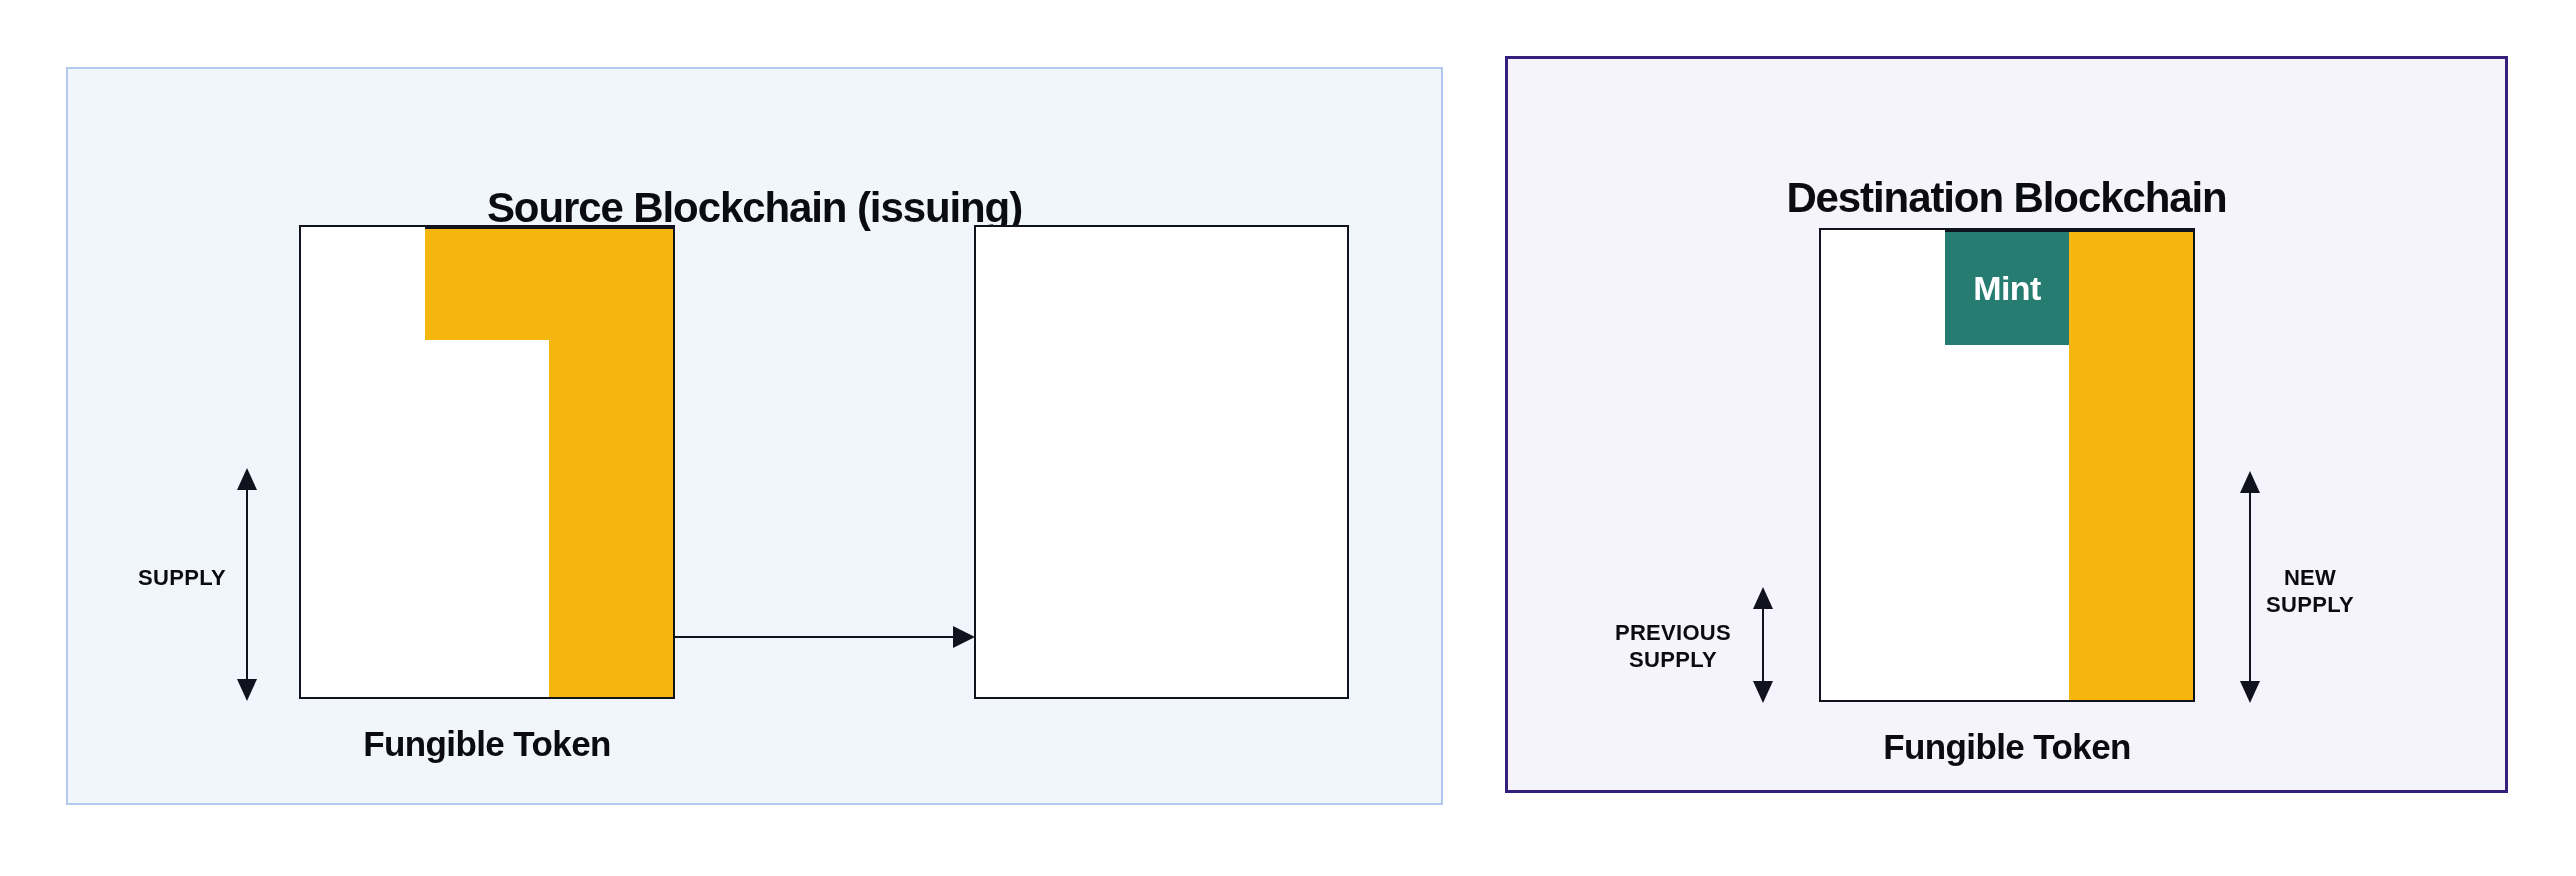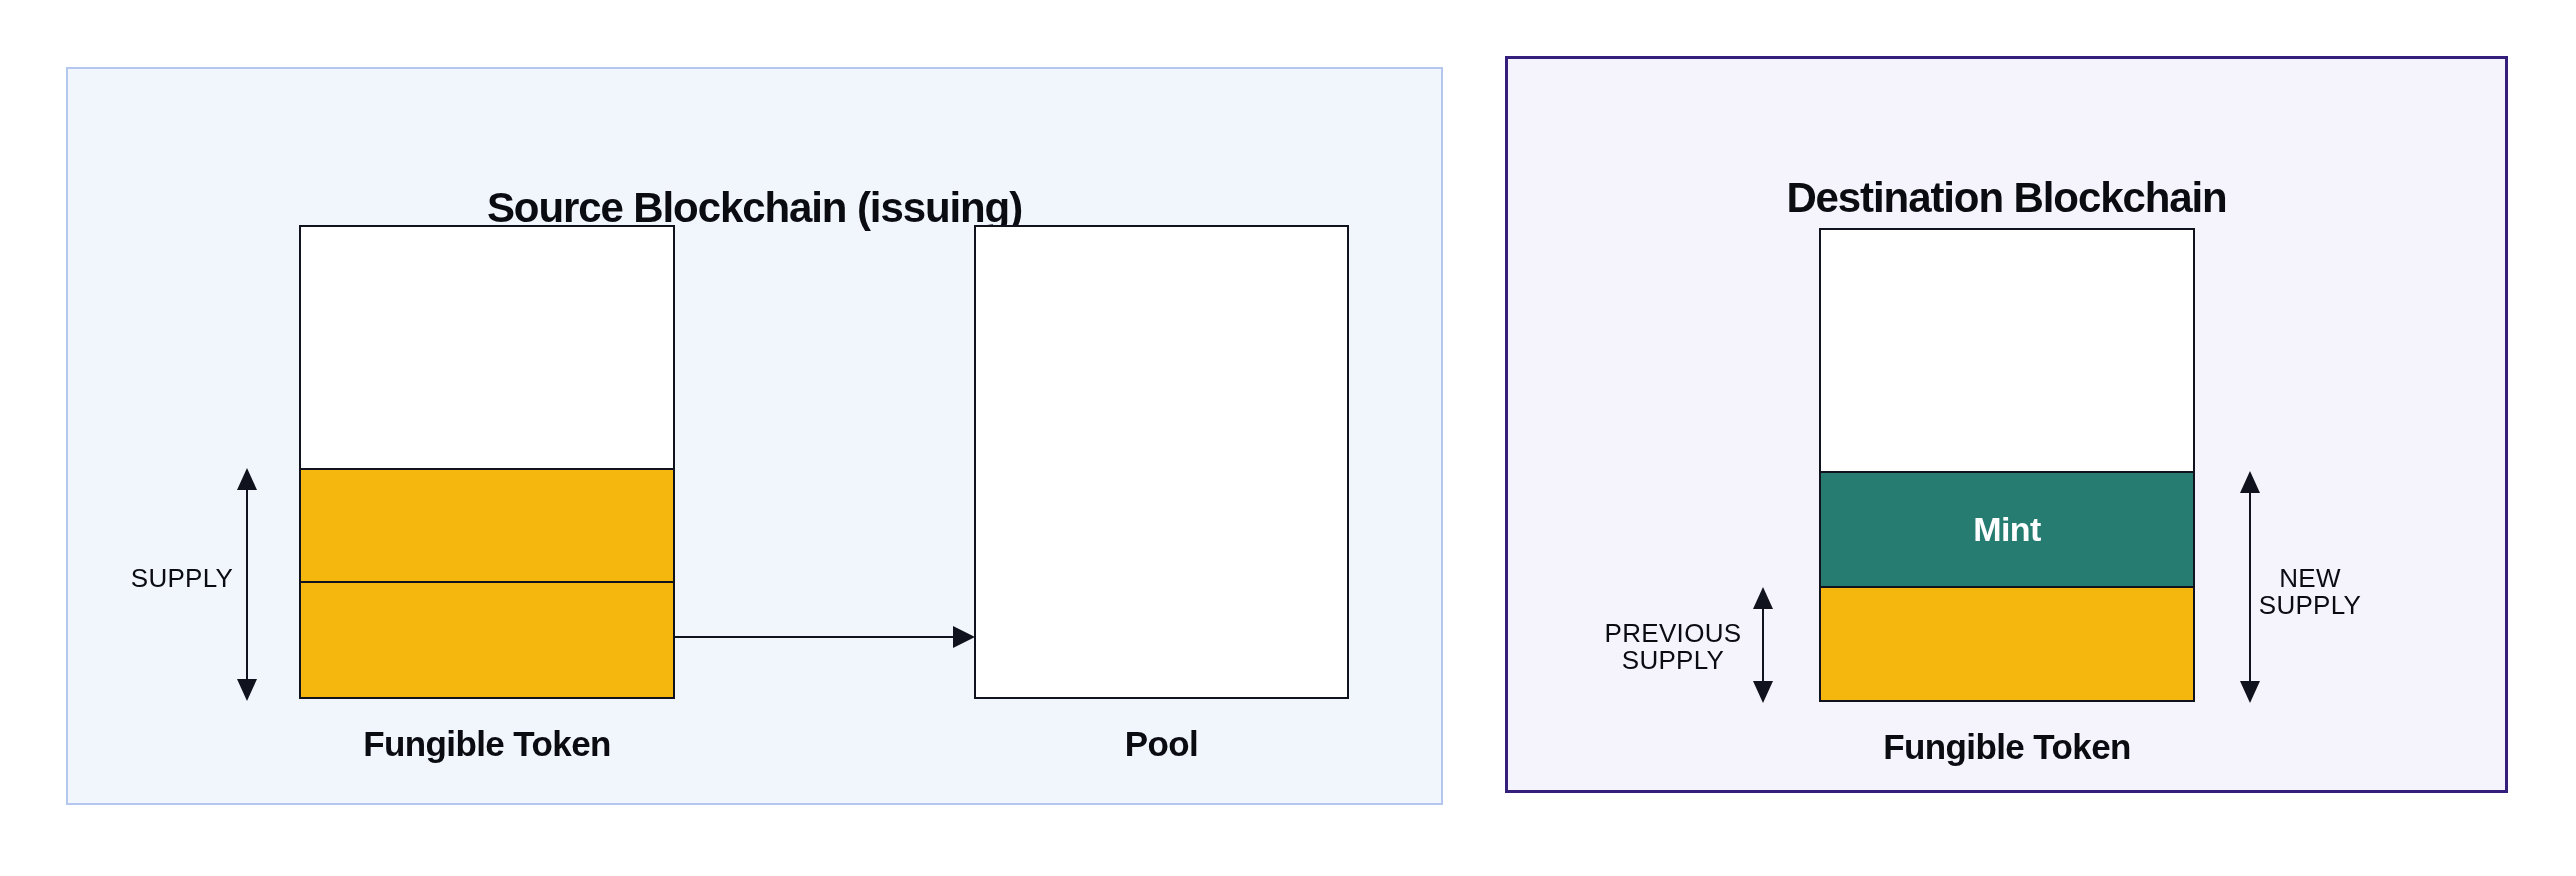--- a/index.html
+++ b/index.html
@@ -22,21 +22,21 @@
   .panel-left{left:66px;top:67px;width:1377px;height:738px;
     background:var(--panel-left-bg);border:2.8px solid var(--panel-left-border);}
   .panel-right{left:1505px;top:56px;width:1003px;height:737px;
     background:var(--panel-right-bg);border:3.3px solid var(--panel-right-border);}
 
   .panel-title{position:absolute;left:0;right:0;top:116px;text-align:center;
     font-size:42px;font-weight:700;letter-spacing:-1.1px;color:var(--text);line-height:46px;}
 
   
   .tbox{position:absolute;background:#FFFFFF;border:2.2px solid var(--ink);
-    display:flex;flex-direction:column;}
+    display:flex;flex-direction:row;}
   .sec{width:100%;}
   .sec-white{background:#FFFFFF;}
   .sec-yellow{background:var(--yellow);border-top:2.2px solid var(--ink);
     display:flex;align-items:center;justify-content:center;}
   .sec-teal{background:var(--teal);border-top:2.2px solid var(--ink);
     display:flex;align-items:center;justify-content:center;}
   .grow{flex:1 1 auto;}
 
   .box-ft-left{left:299px;top:225px;width:376px;height:474px;}
   .box-pool{left:974px;top:225px;width:375px;height:474px;}
@@ -44,21 +44,21 @@
 
   .locked-label{font-size:33px;font-weight:500;color:var(--ink);letter-spacing:-0.6px;}
   .mint-label{font-size:34px;font-weight:700;color:var(--mint-text);letter-spacing:-0.6px;}
 
   .caption{position:absolute;text-align:center;font-size:35px;font-weight:700;
     letter-spacing:-0.6px;color:var(--text);line-height:1;}
   .cap-ft-left{left:299px;top:726px;width:376px;}
   .cap-pool{left:974px;top:726px;width:375px;}
   .cap-ft-right{left:1819px;top:729px;width:376px;}
 
-  .small-label{position:absolute;text-align:center;font-size:26px;font-weight:400;
+  .small-label{position:absolute;text-align:center;font-size:22px;font-weight:700;
     color:var(--text);line-height:26.5px;letter-spacing:0.3px;}
   .lbl-supply{left:127px;top:565px;width:110px;}
   .lbl-prev{left:1590px;top:620px;width:166px;}
   .lbl-new{left:2227px;top:565px;width:166px;}
 
   
   .v-arrow{position:absolute;width:22px;}
   .v-arrow .v-line{position:absolute;left:10px;top:16.6px;bottom:16.6px;width:2.2px;background:var(--ink);}
   .v-arrow .ah-up{position:absolute;left:1.1px;top:0;width:0;height:0;
     border-left:10px solid transparent;border-right:10px solid transparent;
@@ -102,21 +102,20 @@
   <div class="tbox box-pool">
     <div class="sec sec-white" style="height:349px;"></div>
   </div>
 
   <div class="h-arrow">
     <div class="h-line"></div>
     <div class="ah-right"></div>
   </div>
 
   <div class="caption cap-ft-left">Fungible Token</div>
-  <div class="caption cap-pool">Pool</div>
 
   <div class="panel panel-right">
     <div class="panel-title">Destination Blockchain</div>
   </div>
 
   <div class="tbox box-ft-right">
     <div class="sec sec-white" style="height:241px;"></div>
     <div class="sec sec-teal" style="height:115px;">
       <span class="mint-label">Mint</span>
     </div>

